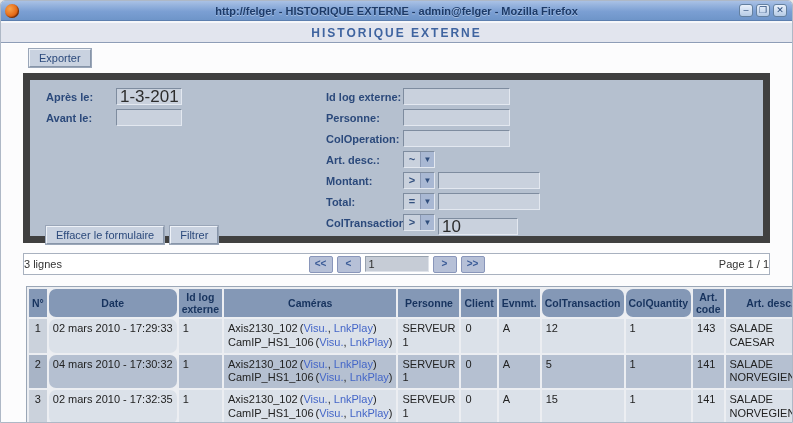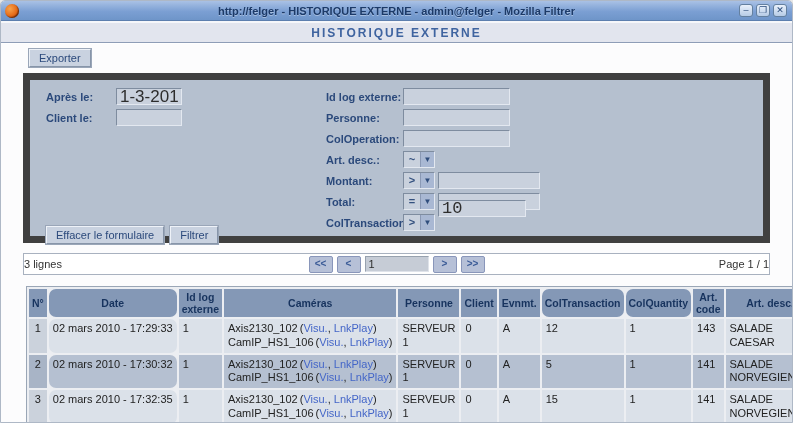--- a/index.html
+++ b/index.html
@@ -84,42 +84,42 @@
   .camline a { color:var(--link,#4466c8); text-decoration:none; cursor:pointer; }
   .par { margin-left:2px; }
 </style>
 </head>
 <body>
 
 <div class="window">
 
   <div class="titlebar">
     <span class="ff-icon"></span>
-    <span class="title">http://felger - HISTORIQUE EXTERNE - admin@felger - Mozilla Filtrer</span>
+    <span class="title">http://felger - HISTORIQUE EXTERNE - admin@felger - Mozilla Firefox</span>
     <span class="winbtns">
       <span class="wbtn">–</span>
       <span class="wbtn">❐</span>
       <span class="wbtn">✕</span>
     </span>
   </div>
 
   <div class="viewport">
     <div class="heading-band">
       <span>HISTORIQUE EXTERNE</span>
     </div>
 
     <div class="content">
 
       <button class="btn export-btn">Exporter</button>
 
       <div class="form-panel">
 
         <span class="fl" style="left:16px;top:11px">Après le:</span>
         <input class="tin" style="left: 86px; top: 8px; width: 66px;" value="1-3-2010">
-        <span class="fl" style="left:16px;top:32px">Client le:</span>
+        <span class="fl" style="left:16px;top:32px">Avant le:</span>
         <input class="tin" style="left: 86px; top: 29px; width: 66px;" value="">
 
         <span class="fl" style="left:296px;top:11px">Id log externe:</span>
         <input class="tin" style="left: 373px; top: 8px; width: 107px;" value="">
 
         <span class="fl" style="left:296px;top:32px">Personne:</span>
         <input class="tin" style="left: 373px; top: 29px; width: 107px;" value="">
 
         <span class="fl" style="left:296px;top:53px">ColOperation:</span>
         <input class="tin" style="left: 373px; top: 50px; width: 107px;" value="">
@@ -142,21 +142,21 @@
           <span class="opval">=</span>
           <span class="oparrow">▼</span>
         </span>
         <input class="tin" style="left: 408px; top: 113px; width: 102px;" value="">
 
         <span class="fl" style="left:296px;top:137px">ColTransaction:</span>
         <span class="opsel" style="left:373px;top:134px">
           <span class="opval">&gt;</span>
           <span class="oparrow">▼</span>
         </span>
-        <input class="tin" style="left: 408px; top: 120px; width: 88px; font-family: Liberation Mono, monospace;" value="10">
+        <input class="tin" style="left: 408px; top: 138px; width: 80px;" value="10">
 
         <span class="panel-btns">
           <button class="btn">Effacer le formulaire</button>
           <button class="btn">Filtrer</button>
         </span>
       </div>
 
       <div class="pagebar">
         <span>3 lignes</span>
         <span class="pager">
@@ -199,21 +199,21 @@
             <td>0</td>
             <td>A</td>
             <td>12</td>
             <td>1</td>
             <td>143</td>
             <td>SALADE CAESAR</td>
 
           </tr>
           <tr class="even">
             <td class="num">2</td>
-            <td class="nowrap">02 mars 2010 - 17:30:32</td>
+            <td class="nowrap">04 mars 2010 - 17:30:32</td>
             <td>1</td>
             <td>
               <div class="camline"><span>Axis2130_102</span><span class="par">(</span><a>Visu.</a><span>, </span><a>LnkPlay</a><span>)</span></div>
               <div class="camline"><span>CamIP_HS1_106</span><span class="par">(</span><a>Visu.</a><span>, </span><a>LnkPlay</a><span>)</span></div>
             </td>
             <td>SERVEUR 1</td>
             <td>0</td>
             <td>A</td>
             <td>5</td>
             <td>1</td>

